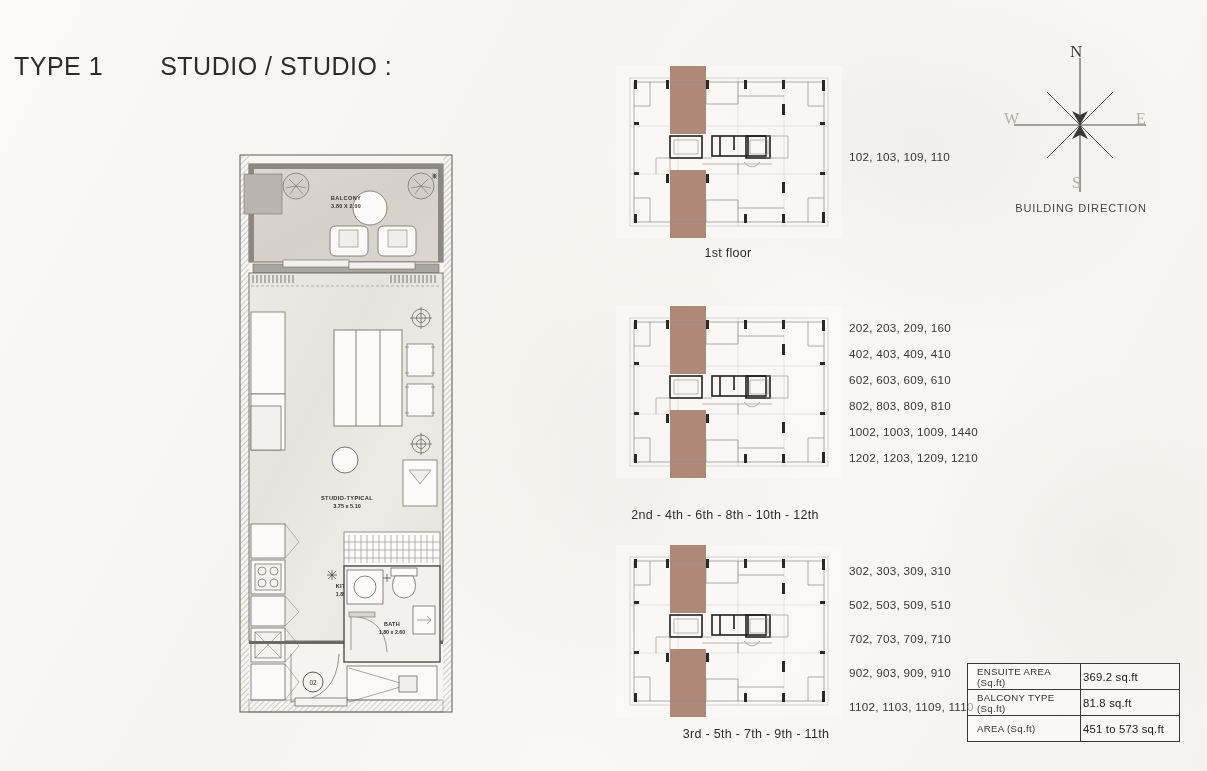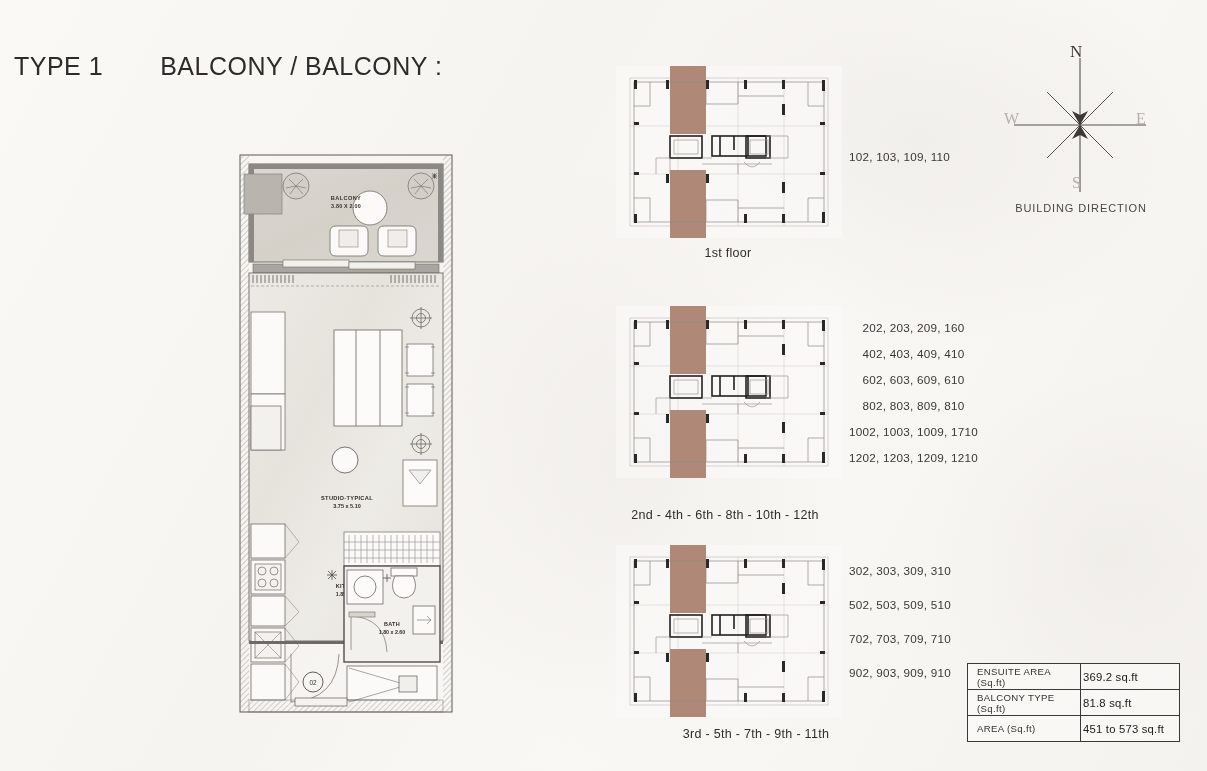--- a/index.html
+++ b/index.html
@@ -35,21 +35,21 @@
   .kpcap { position:absolute; font-size:12.5px; color:#2f2d2b; letter-spacing:.3px; text-align:center; width:240px; }
   .kc1 { left:608px; top:246px; }
   .kc2 { left:605px; top:508px; }
   .kc3 { left:636px; top:727px; }
 
   
   .ulist { position:absolute; left:849px; font-size:11.7px; color:#3a3836; letter-spacing:.25px; }
   .ul1 { top:144px; }
   .ul2 { top:315px; }
   .ul3 { top:554px; }
-  .ulist .row { height:26px; line-height:26px; white-space:nowrap;text-align:center; }
+  .ulist .row { height:26px; line-height:26px; white-space:nowrap; }
   .ul3 .row { height:34px; line-height:34px; }
 
   
   .compass { position:absolute; left:1003px; top:40px; width:155px; height:175px; }
   .cmp-lbl { position:absolute; font-size:16px; color:#b4b0ab; font-family:"Liberation Serif", serif; }
   .cmp-n { left:1070px; top:42px; color:#3c3a38; font-size:17px; }
   .cmp-s { left:1072px; top:174px; }
   .cmp-w { left:1004px; top:110px; }
   .cmp-e { left:1136px; top:110px; }
   .bdir { position:absolute; left:1015px; top:202px; width:132px; text-align:center;
@@ -63,21 +63,21 @@
   .atable td.v { font-size:11.3px; letter-spacing:.2px; color:#232120; padding-left:2px; }
   .atable col.c1 { width:113px; }
 </style>
 </head>
 <body>
 
 <div class="page">
 
   <div class="hdr">
     <span class="t1">TYPE 1</span>
-    <span class="t2">BALCONY / BALCONY :</span>
+    <span class="t2">STUDIO / STUDIO :</span>
   </div>
 
   <div class="plan">
     <svg width="214" height="559" viewBox="0 0 214 559">
       <defs>
         <pattern id="hatch" width="4" height="4" patternUnits="userSpaceOnUse" patternTransform="rotate(45)">
           <line x1="0" y1="0" x2="0" y2="4" stroke="#6d6a66" stroke-width="1.1"></line>
         </pattern>
         <linearGradient id="marble" x1="0" y1="0" x2="1" y2="1">
           <stop offset="0%" stop-color="#eceae5"></stop>
@@ -413,21 +413,21 @@
         <path d="M128 96 q8 10 16 0 M40 92 l14 0 l0 16 M40 92 l0 16"></path>
       </g>
     </svg>
   </div>
   <div class="kpcap kc2">2nd - 4th - 6th - 8th - 10th - 12th</div>
   <div class="ulist ul2">
     <div class="row">202, 203, 209, 160</div>
     <div class="row">402, 403, 409, 410</div>
     <div class="row">602, 603, 609, 610</div>
     <div class="row">802, 803, 809, 810</div>
-    <div class="row">1002, 1003, 1009, 1710</div>
+    <div class="row">1002, 1003, 1009, 1440</div>
     <div class="row">1202, 1203, 1209, 1210</div>
   </div>
 
   <div class="keyplan kp3">
     <svg width="226" height="172" viewBox="0 0 226 172">
       <rect x="0" y="0" width="226" height="172" fill="#fbfaf8" opacity=".6"></rect>
       <rect x="14" y="12" width="198" height="148" fill="none" stroke="#bdb9b3" stroke-width=".6"></rect>
       <g stroke="#cfcbc5" stroke-width=".5">
         <line x1="14" y1="60" x2="212" y2="60"></line>
           <line x1="14" y1="108" x2="212" y2="108"></line>
@@ -476,20 +476,21 @@
         <path d="M128 96 q8 10 16 0 M40 92 l14 0 l0 16 M40 92 l0 16"></path>
       </g>
     </svg>
   </div>
   <div class="kpcap kc3">3rd - 5th - 7th - 9th - 11th</div>
   <div class="ulist ul3">
     <div class="row">302, 303, 309, 310</div>
     <div class="row">502, 503, 509, 510</div>
     <div class="row">702, 703, 709, 710</div>
     <div class="row">902, 903, 909, 910</div>
+    <div class="row">1102, 1103, 1109, 1110</div>
   </div>
 
   <div class="compass">
     <svg width="155" height="175" viewBox="0 0 155 175">
       <line x1="77" y1="18" x2="77" y2="152" stroke="#55524f" stroke-width="1.1"></line>
       <line x1="11" y1="85" x2="143" y2="85" stroke="#55524f" stroke-width="1.1"></line>
       <line x1="44" y1="52" x2="110" y2="118" stroke="#55524f" stroke-width="1"></line>
       <line x1="110" y1="52" x2="44" y2="118" stroke="#55524f" stroke-width="1"></line>
       <path d="M77 85 l-8 -14 l8 4 l8 -4 z" fill="#3b3936"></path>
       <path d="M77 85 l-8 14 l8 -4 l8 4 z" fill="#3b3936"></path>

